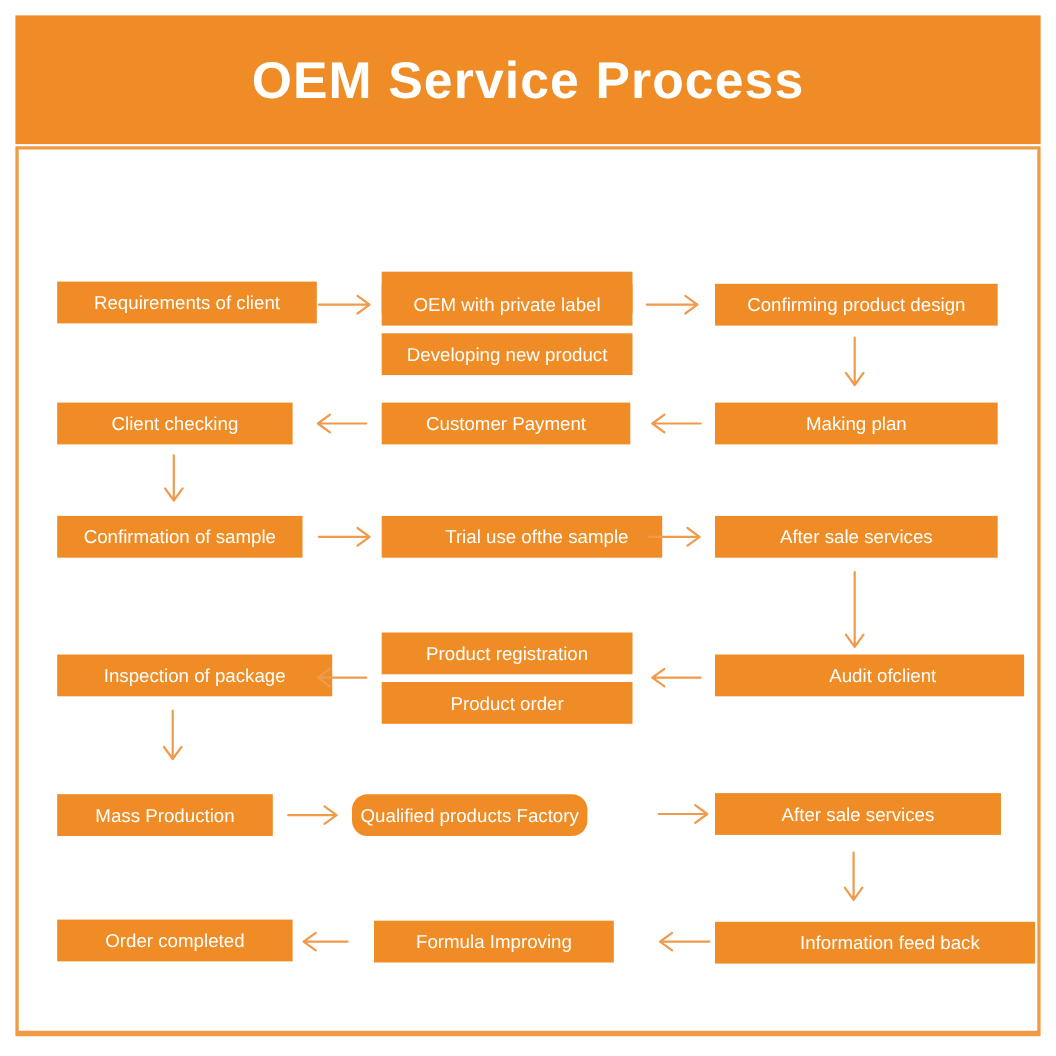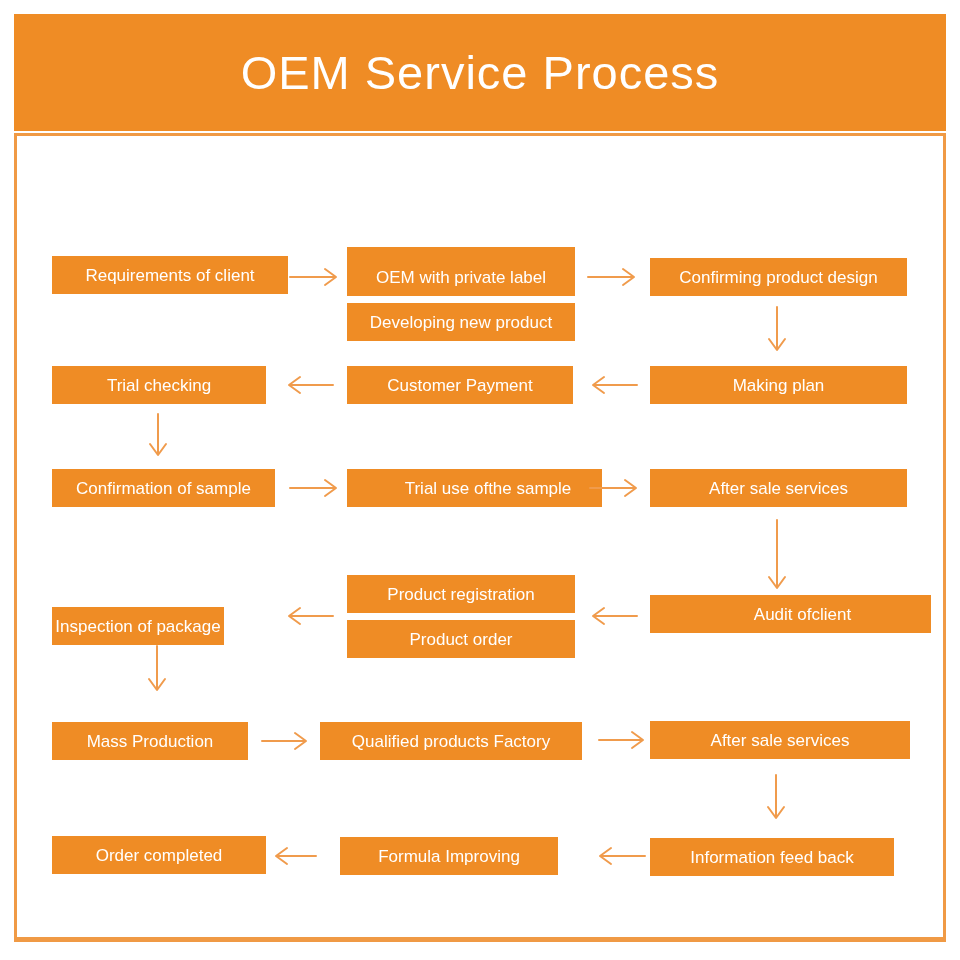--- a/index.html
+++ b/index.html
@@ -11,21 +11,21 @@
   html,body{margin:0;padding:0;background:#ffffff;}
   .page{
     position:relative;width:960px;height:960px;background:#ffffff;
     font-family:"Liberation Sans", sans-serif;overflow:hidden;
   }
   .header{
     position:absolute;left:14px;top:14px;width:932px;height:117px;
     background:var(--accent);display:flex;align-items:center;justify-content:center;
   }
   .header .title{
-    color:#ffffff;font-size:47px;font-weight:normal;letter-spacing:1px;
+    color:#ffffff;font-size:47px;font-weight:bold;letter-spacing:1px;
   }
   .frame{
     position:absolute;left:14px;top:133px;width:926px;height:801px;
     border:3px solid var(--frame);border-bottom-width:5px;background:#ffffff;
   }
   .box{
     position:absolute;height:38px;background:var(--accent);
     display:flex;align-items:center;justify-content:center;
     color:var(--boxtext);font-size:17px;line-height:1;white-space:nowrap;
   }
@@ -42,40 +42,40 @@
   </div>
 
   <div class="frame"></div>
 
   <div class="box" style="left:52px;top:256px;width:236px;">Requirements of client</div>
   <div class="box" style="left:347px;top:212px;width:228px;margin-top:35px;">OEM with samples</div>
   <div class="box" style="left:347px;top:258px;width:228px;">OEM with private label</div>
   <div class="box" style="left:347px;top:303px;width:228px;">Developing new product</div>
   <div class="box" style="left:650px;top:258px;width:257px;">Confirming product design</div>
 
-  <div class="box" style="left:52px;top:366px;width:214px;">Trial checking</div>
+  <div class="box" style="left:52px;top:366px;width:214px;">Client checking</div>
   <div class="box" style="left:650px;top:366px;width:257px;">Making plan</div>
   <div class="box" style="left:347px;top:366px;width:226px;">Customer Payment</div>
 
   <div class="box" style="left:52px;top:469px;width:223px;">Confirmation of sample</div>
   <div class="box" style="left:347px;top:469px;width:228px;padding-left:27px;">Trial use ofthe sample</div>
   <div class="box" style="left:650px;top:469px;width:257px;">After sale services</div>
 
-  <div class="box" style="left:52px;top:595px;width:172px;margin-top:12px;">Inspection of package</div>
+  <div class="box" style="left:52px;top:595px;width:250px;">Inspection of package</div>
   <div class="box" style="left:347px;top:575px;width:228px;">Product registration</div>
   <div class="box" style="left:347px;top:620px;width:228px;">Product order</div>
   <div class="box" style="left:650px;top:595px;width:257px;padding-left:24px;">Audit ofclient</div>
 
   <div class="box" style="left:52px;top:722px;width:196px;">Mass Production</div>
-  <div class="box" style="left:320px;top:722px;width:262px;">Qualified products Factory</div>
+  <div class="box" style="left:320px;top:722px;width:214px;border-radius:14px;">Qualified products Factory</div>
   <div class="box" style="left:650px;top:721px;width:260px;">After sale services</div>
 
   <div class="box" style="left:52px;top:836px;width:214px;">Order completed</div>
   <div class="box" style="left:340px;top:837px;width:218px;">Formula Improving</div>
-  <div class="box" style="left:650px;top:838px;width:244px;">Information feed back</div>
+  <div class="box" style="left:650px;top:838px;width:264px;padding-left:27px;">Information feed back</div>
 
   <svg class="arrows" viewBox="0 0 960 960" xmlns="http://www.w3.org/2000/svg">
     <path d="M290 277 H334 M325 269 L336 277 L325 285"></path>
     <path d="M588 277 H632 M623 269 L634 277 L623 285"></path>
     <path d="M777 307 V348 M769 339 L777 350 L785 339"></path>
     <path d="M333 385 H291 M300 377 L289 385 L300 393"></path>
     <path d="M637 385 H595 M604 377 L593 385 L604 393"></path>
     <path d="M158 414 V453 M150 444 L158 455 L166 444"></path>
     <path d="M290 488 H334 M325 480 L336 488 L325 496"></path>
     <path d="M590 488 H634 M625 480 L636 488 L625 496"></path>

